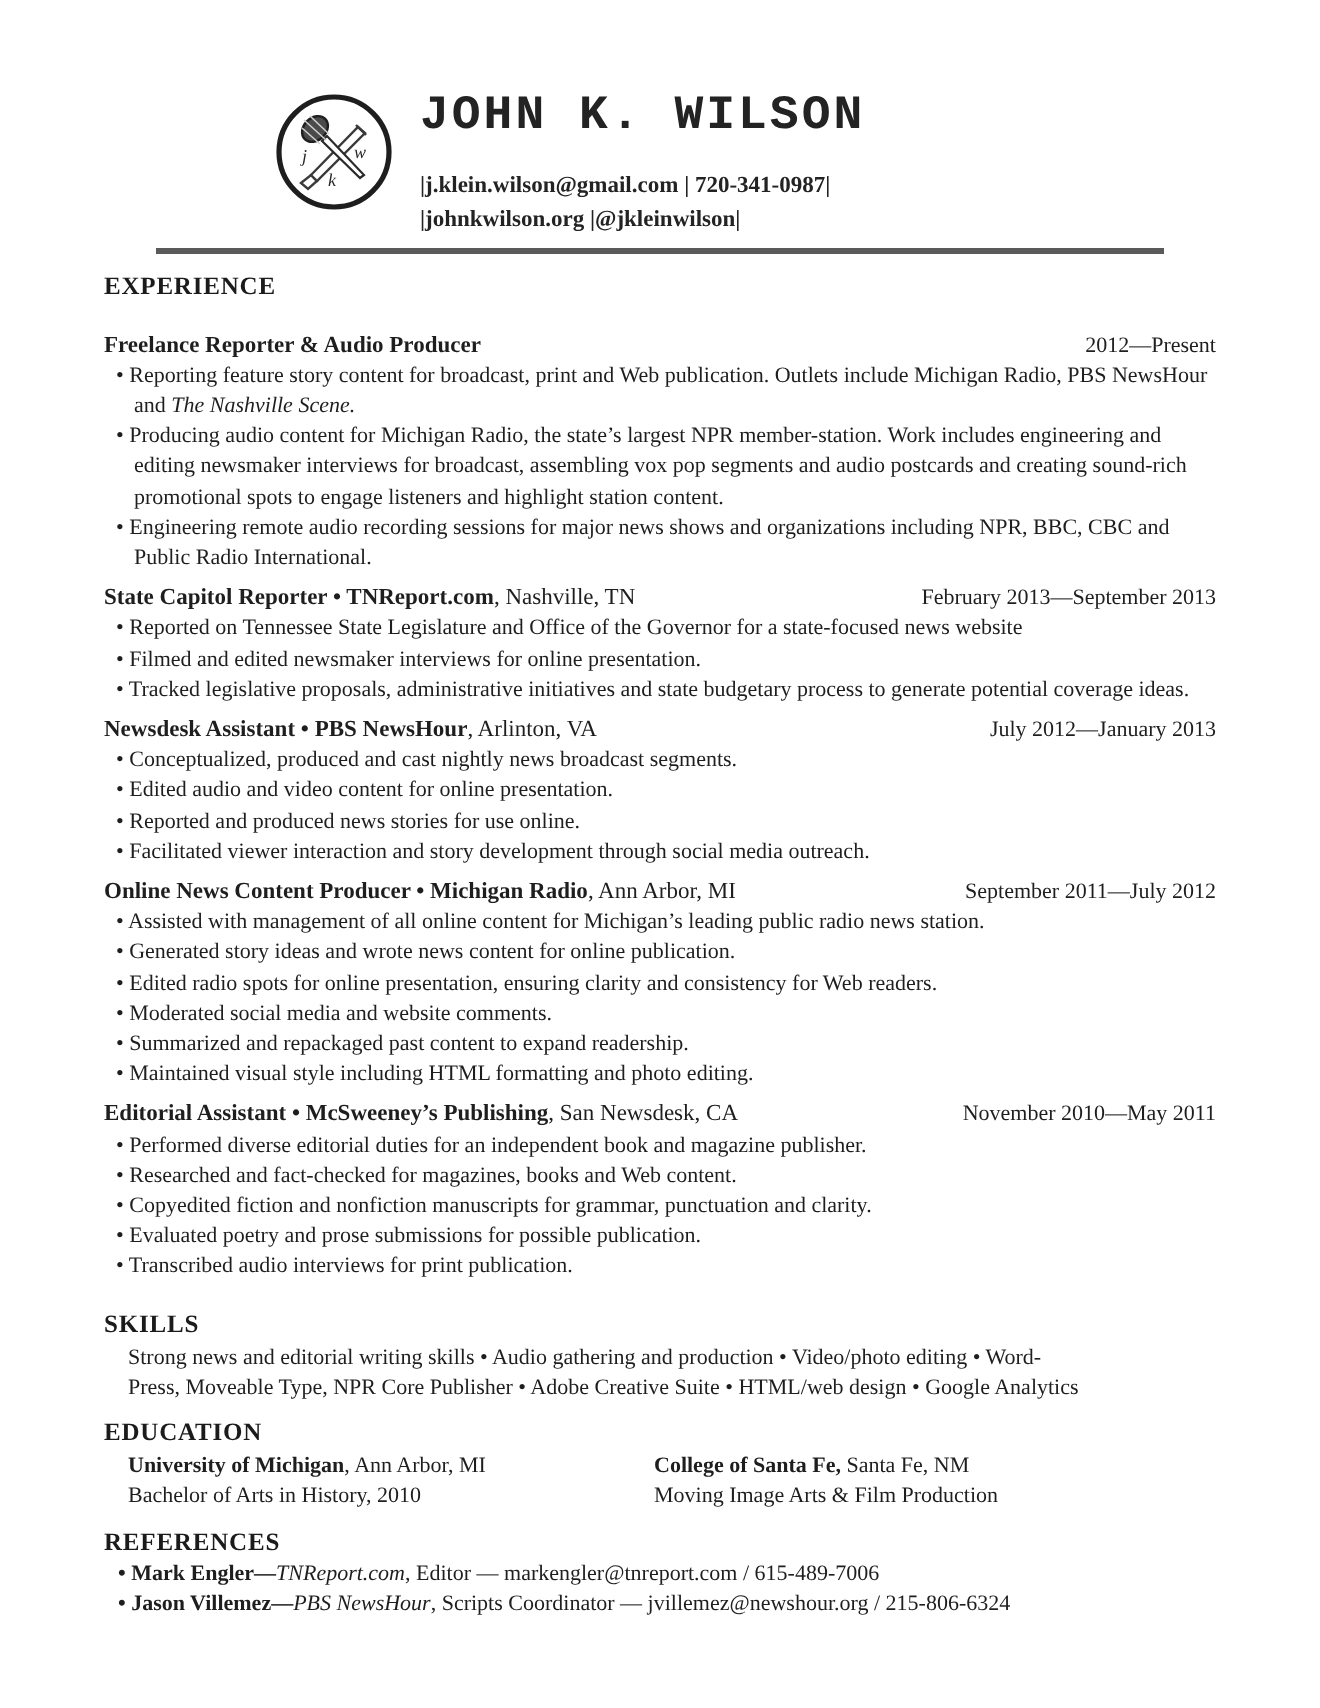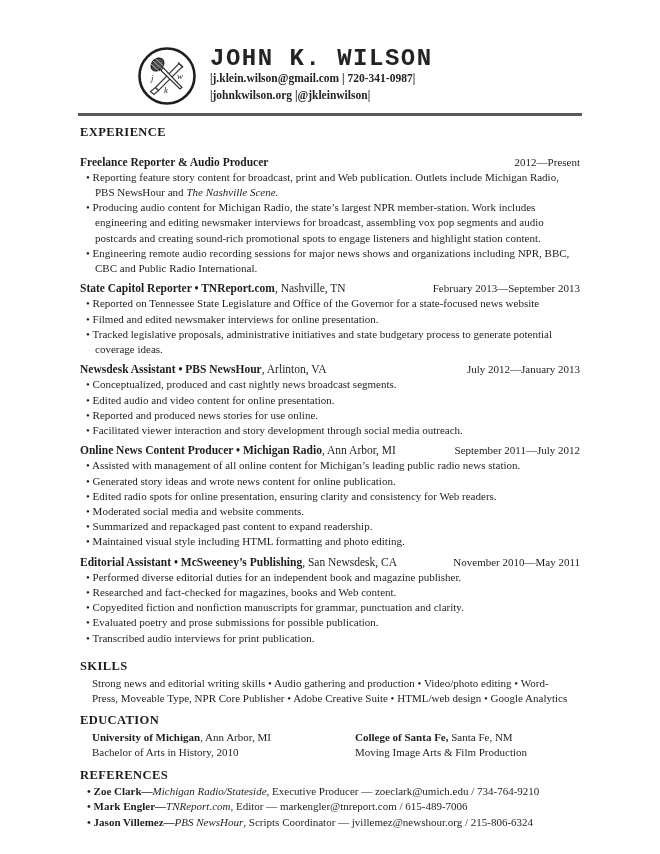--- a/index.html
+++ b/index.html
@@ -1,32 +1,32 @@
 <!DOCTYPE html>
 <html><head>
 <meta charset="utf-8">
 <style>
   html,body{margin:0;padding:0;background:#e8e8e8;}
   .page{
     width:660px;height:854px;background:#ffffff;margin:0 auto;
     font-family:"Liberation Serif", serif;color:#1e1e1e;
     overflow:hidden;box-sizing:border-box;position:relative;
   }
-  .content{padding:0 80px;}
+  .content{padding:0 52px;}
   
   .header{display:flex;align-items:flex-start;padding:46px 0 0 137px;}
   .logo{width:60px;height:60px;flex:0 0 auto;}
   .header-text{margin-left:13px;padding-top:1px;}
   .name{
     margin:0;font-family:"Liberation Mono", monospace;font-weight:bold;
     font-size:24px;letter-spacing:1.5px;line-height:24px;color:#232323;
     white-space:nowrap;
   }
   .contact{font-size:11.5px;font-weight:bold;line-height:14.5px;margin-top:2px;color:#232323;}
-  .contact:first-of-type{margin-top:0;}
+  .contact:first-of-type{margin-top:15px;}
   .rule{border:none;height:2.5px;background:#5a5a5a;margin:7px 78px 0 78px;}
   
   .section-heading{
     margin:0;font-size:12.5px;font-weight:bold;letter-spacing:0.4px;
     line-height:15px;color:#1b1b1b;
   }
   .experience-heading{margin-top:9px;}
   .job{margin-top:5px;}
   .job:first-of-type{margin-top:15px;}
   .job-head{display:flex;justify-content:space-between;align-items:baseline;line-height:15.2px;}
@@ -178,20 +178,19 @@
         <div class="edu-col">
           <div class="edu-line"><span class="bold">College of Santa Fe,</span><span> Santa Fe, NM</span></div>
           <div class="edu-line">Moving Image Arts &amp; Film Production</div>
         </div>
       </div>
     </div>
 
     <div class="references">
       <h2 class="section-heading">REFERENCES</h2>
       <ul class="refs">
-        <li><span class="bold">Zoe Clark</span><span class="bold">—</span><span class="it">Michigan Radio/Stateside</span><span>, Executive Producer — zoeclark@umich.edu / 734-764-9210</span></li>
         <li><span class="bold">Mark Engler</span><span class="bold">—</span><span class="it">TNReport.com</span><span>, Editor — markengler@tnreport.com / 615-489-7006</span></li>
         <li><span class="bold">Jason Villemez</span><span class="bold">—</span><span class="it">PBS NewsHour</span><span>, Scripts Coordinator — jvillemez@newshour.org / 215-806-6324</span></li>
       </ul>
     </div>
 
   </div>
 </div>
 
 </body></html>

